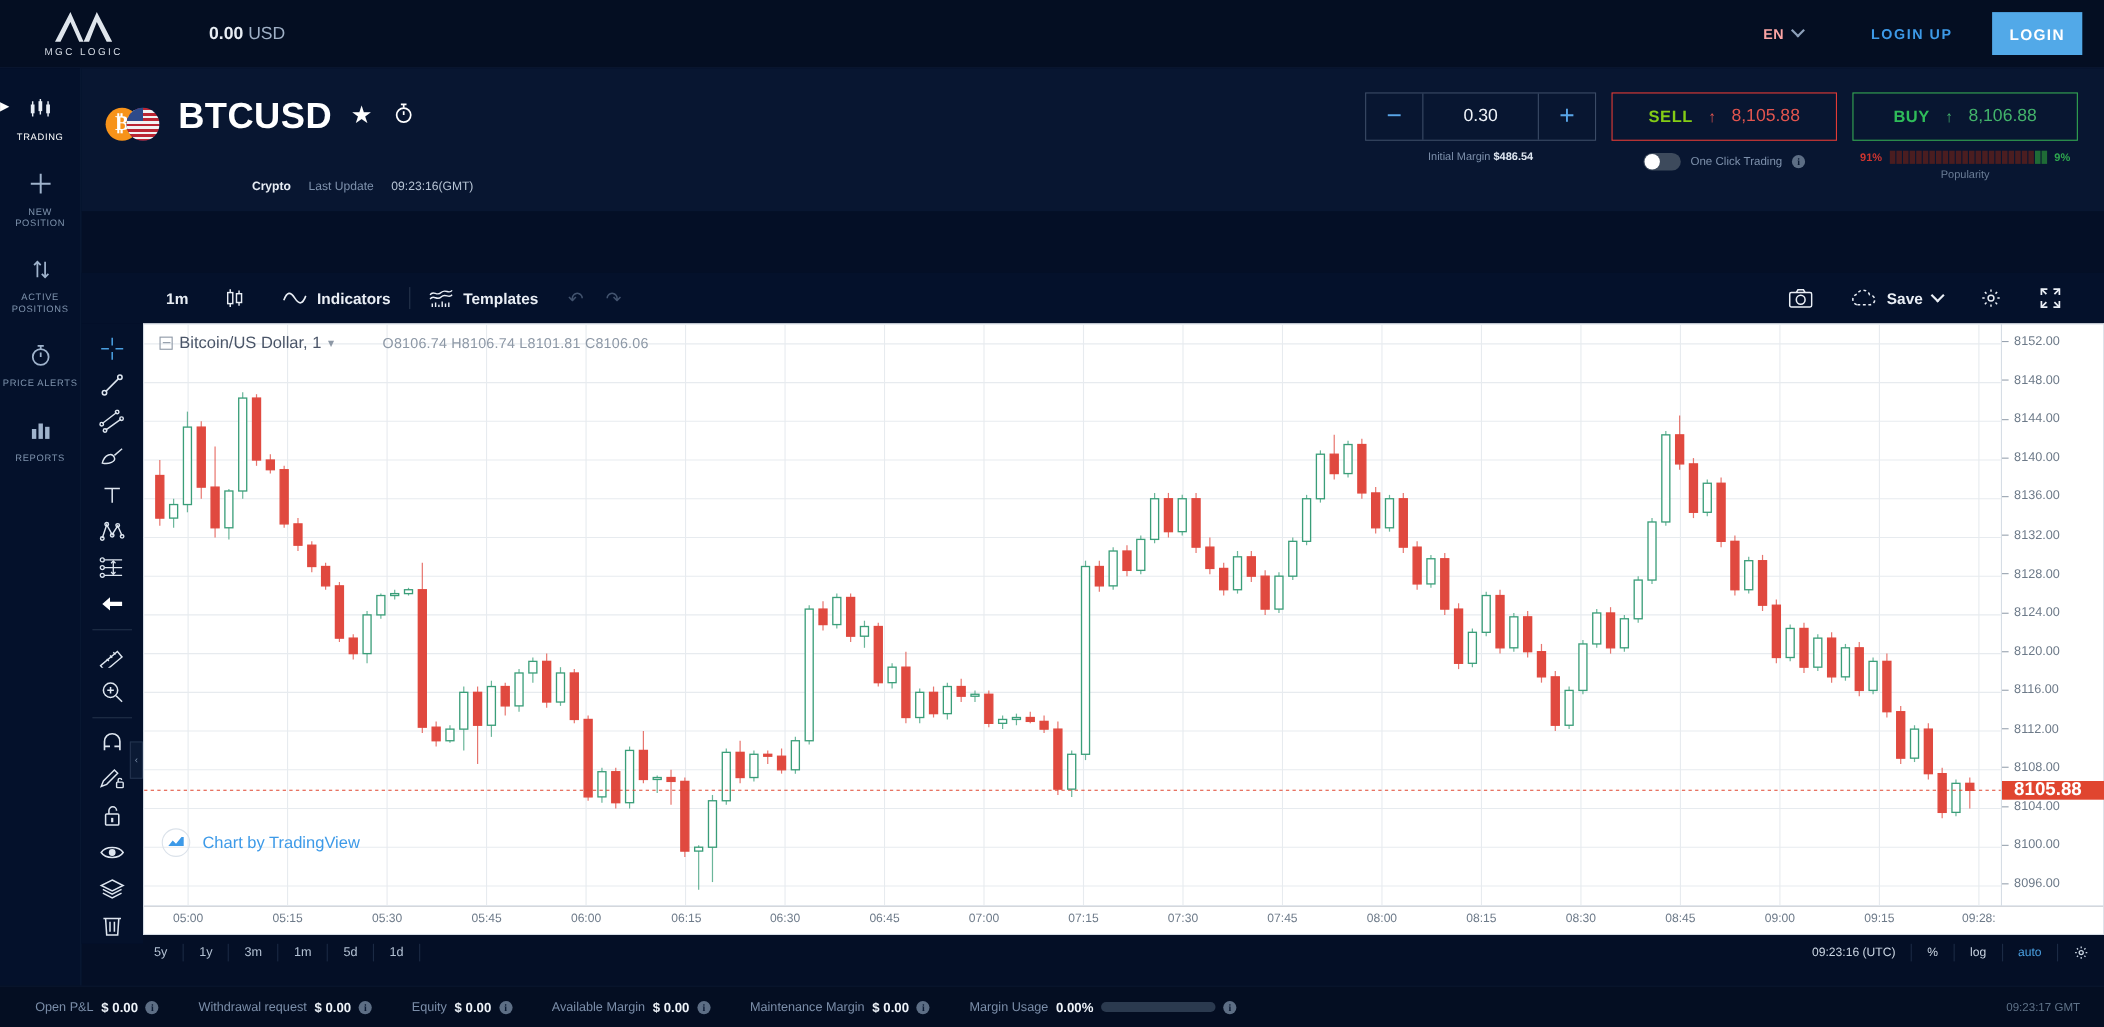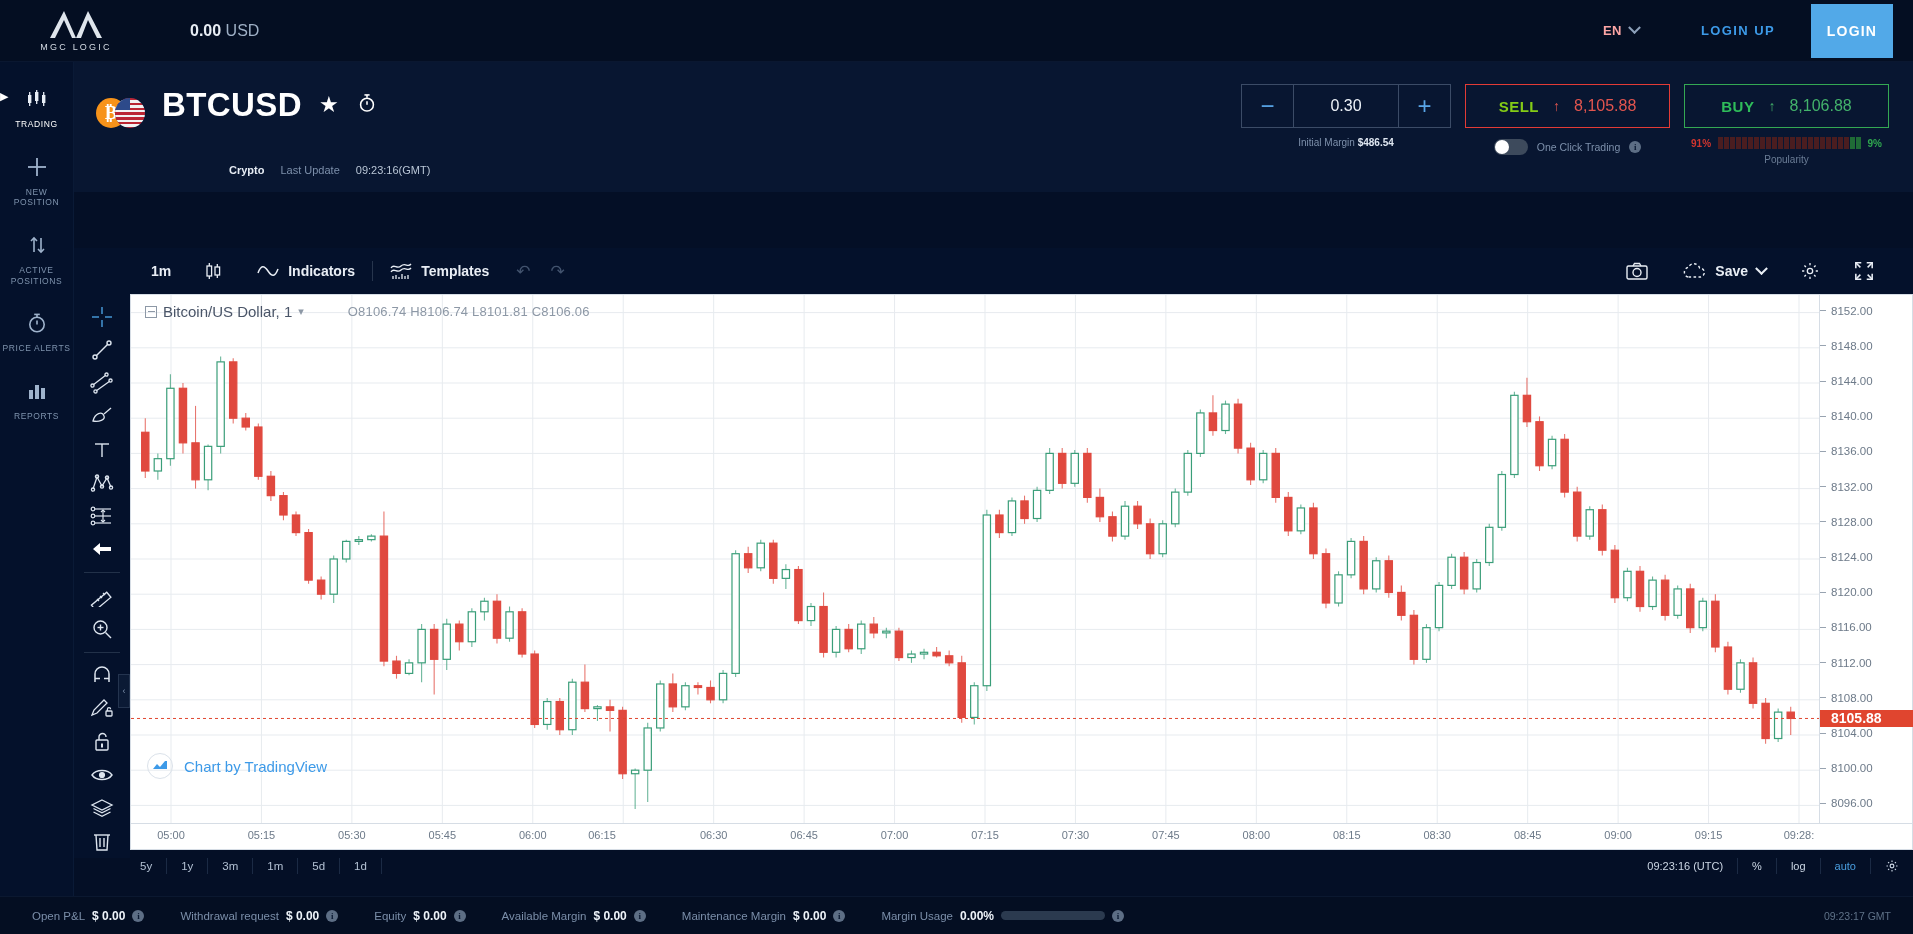--- a/index.html
+++ b/index.html
@@ -23,21 +23,21 @@
   .logo-text { font-size: 9px; letter-spacing: 2.2px; color: #d5dbe4; margin-top: 3px; font-weight: 400;}
   .balance { margin-left: 38px; font-size: 16px; color: #e8edf4; }
   .balance b { font-weight: bold; }
   .balance span { color: #9fb0c6; font-weight: normal; }
   .top-right { margin-left: auto; display: flex; align-items: center; gap: 0px; padding-right: 20px; }
   .lang { display: flex; align-items: center; gap: 8px; color: #fca5a5; font-size: 13px; font-weight: bold; letter-spacing: .5px; padding: 0 26px; cursor: pointer;}
   .chev { width: 9px; height: 9px; border-right: 2px solid #8da0ba; border-bottom: 2px solid #8da0ba; transform: rotate(45deg) translate(-2px,-2px); }
   .signup { color: #3d9ae8; font-size: 13px; font-weight: bold; letter-spacing: 1.4px; padding: 0 36px; cursor: pointer;}
   .login-btn {
     background: #52a9e8; color: #fff; border: none; font-weight: bold;
-    font-size: 14px; letter-spacing: 1.2px; width: 82px; height: 54px; cursor: pointer;
+    font-size: 14px; letter-spacing: 1.2px; width: 82px; height: 39px; cursor: pointer;
     font-family: "Liberation Sans", sans-serif;
   }
 
   
   .leftnav {
     position: absolute; left: 0; top: 62px; width: 74px; height: 872px;
     background: #04112b; padding-top: 14px; border-right: 1px solid #0a1a36;
   }
   .nav-item { display: flex; flex-direction: column; align-items: center; padding: 10px 2px 14px; cursor: pointer; }
   .nav-item .ico { height: 26px; display: flex; align-items: center; justify-content: center; }
@@ -112,21 +112,21 @@
   .drawtools { position: absolute; left: 74px; top: 294px; width: 56px; height: 564px; background: #04112b; display: flex; flex-direction: column; align-items: center; padding-top: 6px; }
   .dt { width: 40px; height: 36px; display: flex; align-items: center; justify-content: center; cursor: pointer; }
   .dt-div { width: 36px; height: 1px; background: #223149; margin: 6px 0; }
 
   
   .chart-outer { position: absolute; left: 130px; top: 294px; width: 1783px; height: 564px; }
   .chart-canvas { position: absolute; left: 0; top: 0; width: 1690px; height: 530px; background: #ffffff; border: 1px solid #d6dde5; }
   .price-axis { position: absolute; left: 1690px; top: 0; width: 93px; height: 530px; background: #ffffff; border: 1px solid #d6dde5; border-left: none; }
   .price-tick { position: absolute; left: 0; width: 93px; font-size: 11.5px; color: #6d7a89; display: flex; align-items: center; }
   .price-tick .dash { width: 6px; height: 1px; background: #98a3b0; margin-right: 5px; }
-  .price-cur { position: absolute; left: 0; width: 93px; height: 17px; background: #e0452f; color: #fff; font-size: 14px; font-weight: bold; display: flex; align-items: center; padding-left: 11px; }
+  .price-cur { position: absolute; left: 0; width: 93px; height: 17px; background: #e0452f; color: #fff; font-size: 17px; font-weight: bold; display: flex; align-items: center; padding-left: 11px; }
   .time-axis { position: absolute; left: 0; top: 530px; width: 1783px; height: 26px; background: #fff; border: 1px solid #d6dde5; border-top: none; }
   .time-tick { position: absolute; top: 5px; font-size: 11px; color: #6d7a89; transform: translateX(-50%); }
   .tv-wm { position: absolute; left: 16px; bottom: 44px; display: flex; align-items: center; gap: 11px; }
   .tv-logo { width: 26px; height: 26px; border-radius: 50%; border: 1px solid #dbe2ea; display: flex; align-items: center; justify-content: center; }
   .tv-txt { color: #3d9ae8; font-size: 15px; }
   .legend { position: absolute; left: 14px; top: 8px; display: flex; align-items: center; gap: 6px; font-size: 15px; }
   .legend .box { width: 12px; height: 12px; border: 1px solid #8d98a6; display:flex;align-items:center;justify-content:center; }
   .legend .box:after { content:""; display:block; width:7px; height:1px; background:#8d98a6; }
   .legend .nm { color: #4a5568; }
   .legend .cv { color: #8d98a6; font-size: 11px; }
@@ -892,21 +892,21 @@
         <div class="price-tick" style="top: 467.2px;"><span class="dash"></span>8100.00</div>
         <div class="price-tick" style="top: 502.4px;"><span class="dash"></span>8096.00</div>
         <div class="price-cur" style="top: 414.956px; background: rgb(224, 69, 47);">8105.88</div>
       </div>
     <div class="time-axis" id="timeaxis">
         <div class="time-tick" style="left: 40px;">05:00</div>
         <div class="time-tick" style="left: 130.444px;">05:15</div>
         <div class="time-tick" style="left: 220.889px;">05:30</div>
         <div class="time-tick" style="left: 311.333px;">05:45</div>
         <div class="time-tick" style="left: 401.778px;">06:00</div>
-        <div class="time-tick" style="left: 471px;">06:15</div>
+        <div class="time-tick" style="left: 493px;">06:15</div>
         <div class="time-tick" style="left: 582.667px;">06:30</div>
         <div class="time-tick" style="left: 673.111px;">06:45</div>
         <div class="time-tick" style="left: 763.556px;">07:00</div>
         <div class="time-tick" style="left: 854px;">07:15</div>
         <div class="time-tick" style="left: 944.444px;">07:30</div>
         <div class="time-tick" style="left: 1034.89px;">07:45</div>
         <div class="time-tick" style="left: 1125.33px;">08:00</div>
         <div class="time-tick" style="left: 1215.78px;">08:15</div>
         <div class="time-tick" style="left: 1306.22px;">08:30</div>
         <div class="time-tick" style="left: 1396.67px;">08:45</div>

